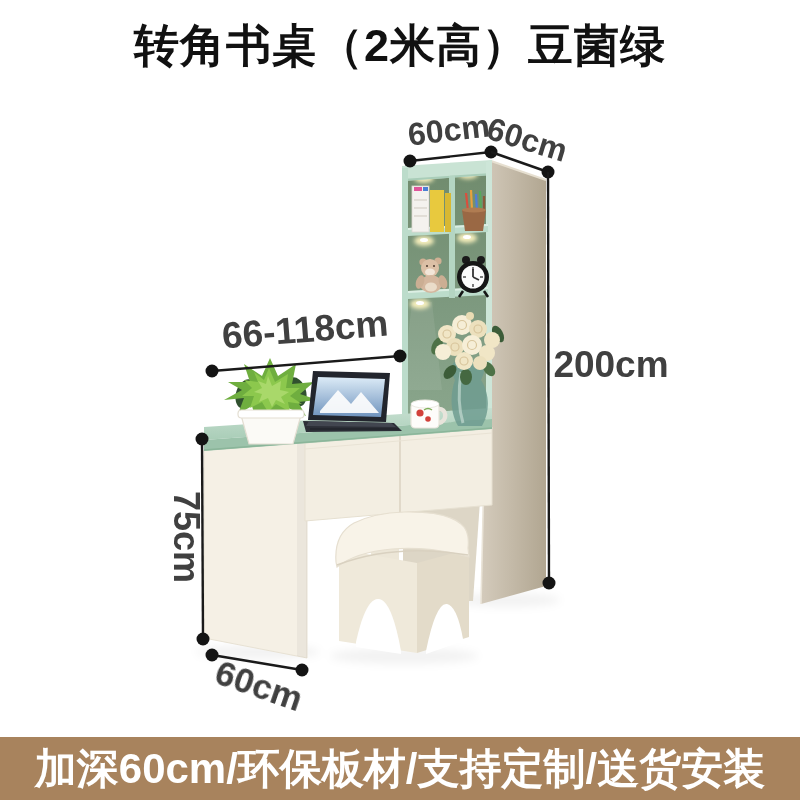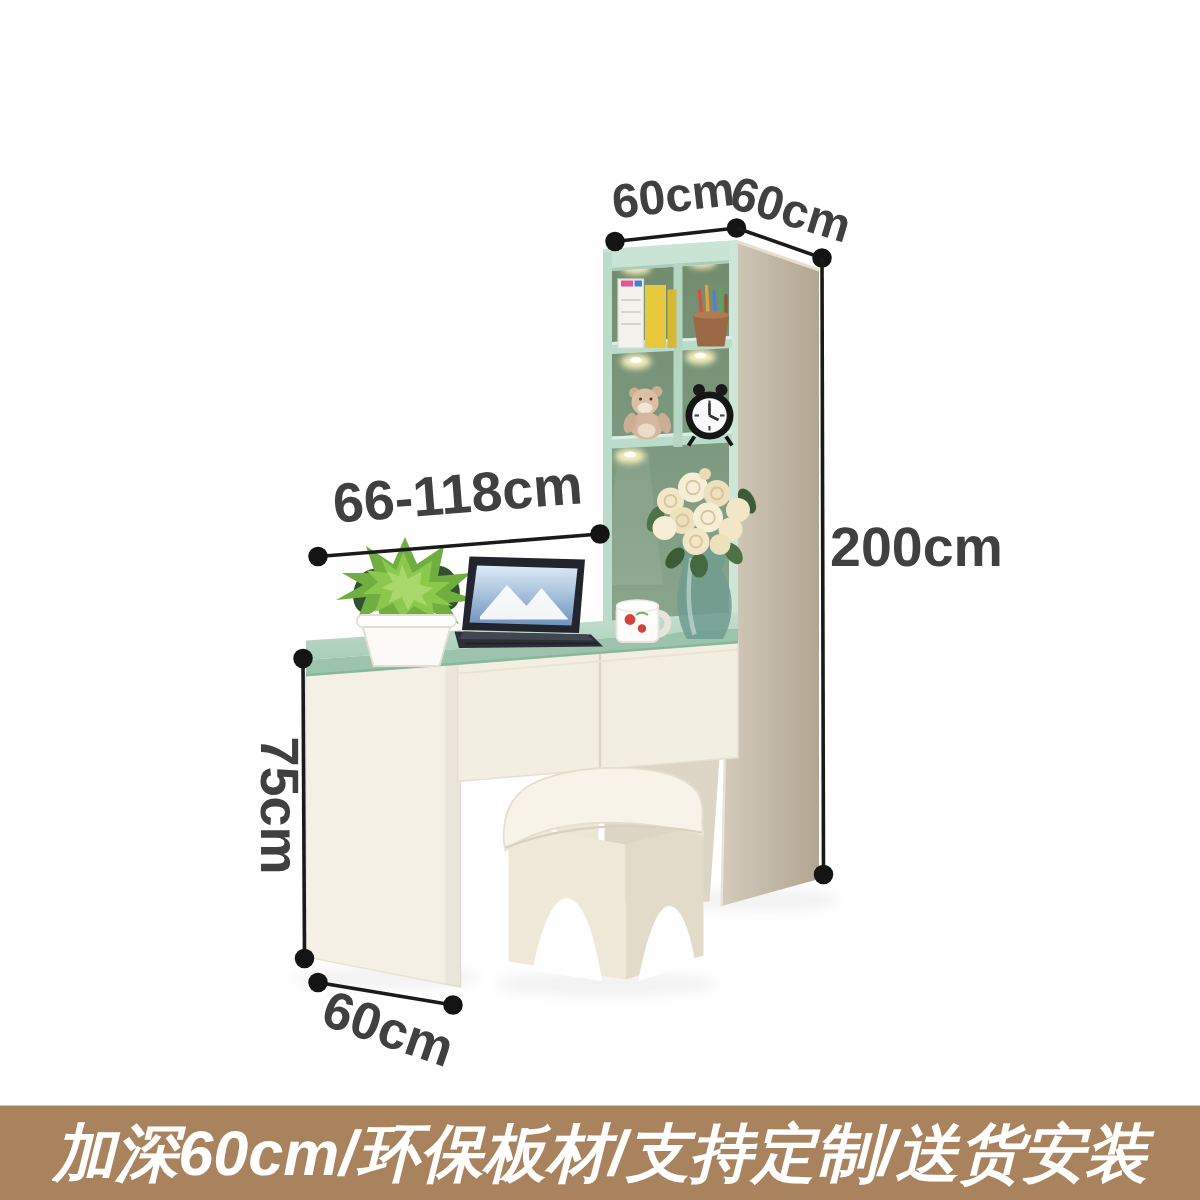--- a/index.html
+++ b/index.html
@@ -8,31 +8,32 @@
     font-family:"Liberation Sans","DejaVu Sans",sans-serif;
   }
   .title{
     position:absolute;top:16px;left:0;width:100%;text-align:center;
     font-size:45px;font-weight:900;color:#111111;letter-spacing:1px;white-space:nowrap;
   }
   .scene{position:absolute;left:0;top:0;}
   .banner{
     position:absolute;left:0;bottom:0;width:100%;height:63px;background:#a8835d;
     display:flex;align-items:center;justify-content:center;
-    font-size:42px;font-weight:900;color:#ffffff;white-space:nowrap;letter-spacing:0px;font-style:italic;
+    font-size:42px;font-weight:900;color:#ffffff;white-space:nowrap;letter-spacing:0px;
   }
   .dim{fill:#404040;font-weight:bold;}
   .dimline{stroke:#1a1a1a;stroke-width:2.4;fill:none;}
   .dot{fill:#141414;}
 </style>
 </head>
 <body>
 
 <div class="stage">
 
+  <div class="title">转角书桌（2米高）豆菌绿</div>
 
   <svg class="scene" width="800" height="800" viewBox="0 0 800 800">
     <defs>
       <linearGradient id="sideG" x1="0" y1="0" x2="1" y2="0">
         <stop offset="0" stop-color="#d4cbbc"></stop>
           <stop offset="1" stop-color="#b1a691"></stop>
       </linearGradient>
       <linearGradient id="intG" x1="0" y1="0" x2="0" y2="1">
         <stop offset="0" stop-color="#718c6e"></stop>
           <stop offset="0.55" stop-color="#7e9a80"></stop>

